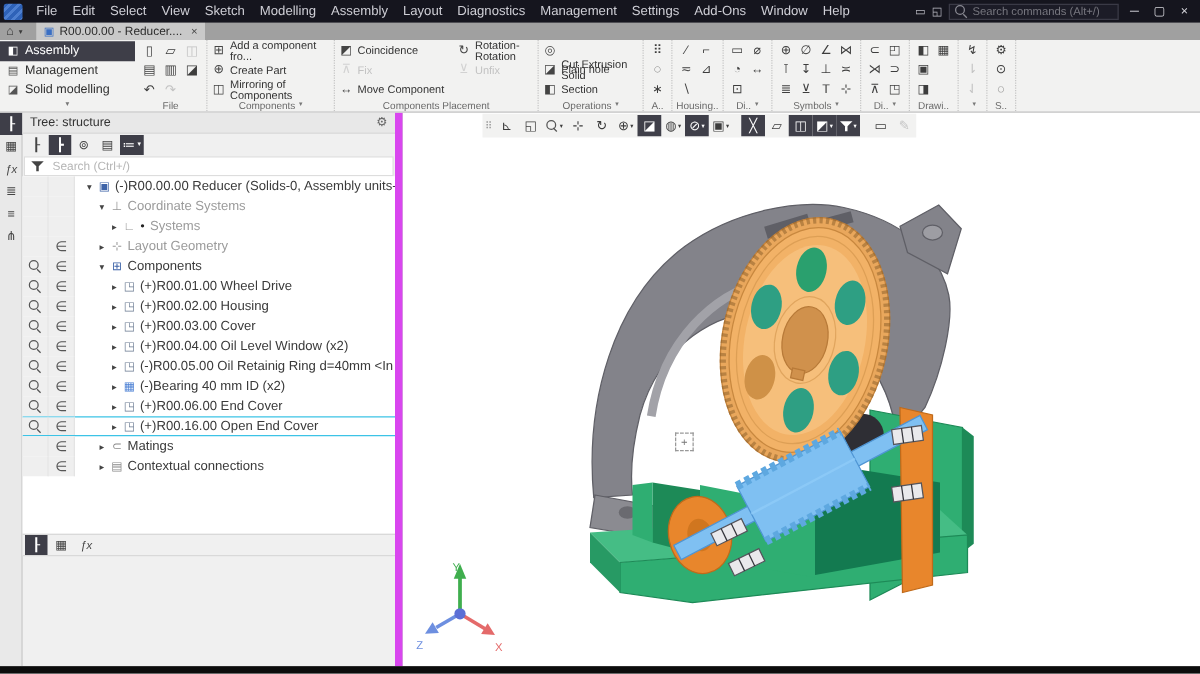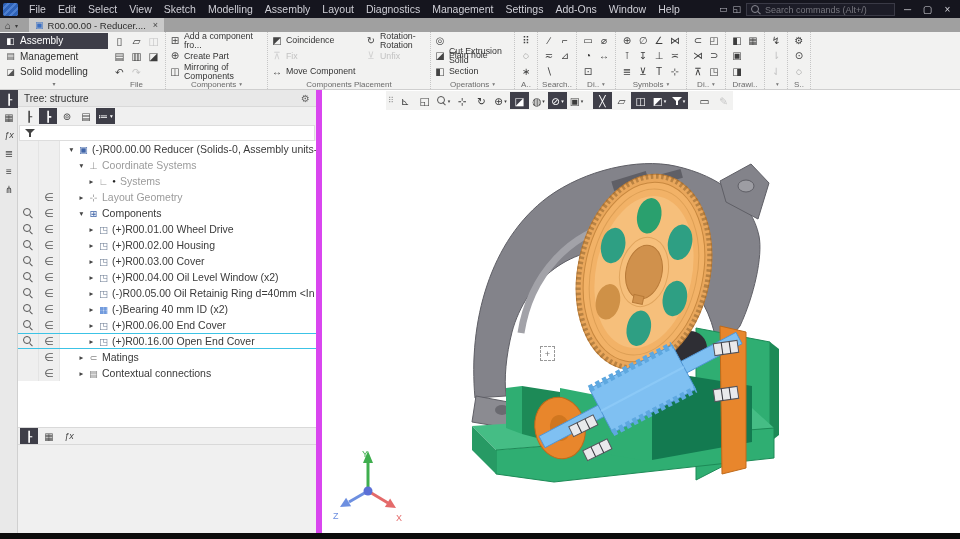--- a/index.html
+++ b/index.html
@@ -7,21 +7,21 @@
 body{font-family:"Liberation Sans","DejaVu Sans",sans-serif;background:#fff}
 .app{position:relative;width:960px;height:539px;background:#737373;overflow:hidden}
 
 
 .titlebar{position:absolute;left:0;top:0;width:960px;height:18px;background:#15151e;display:flex;align-items:center;color:#cfcfd6;z-index:20}
 .logo{width:15px;height:13px;margin:0 5px 0 3px;background:repeating-linear-gradient(135deg,#2e62b8 0 3px,#4d7fd0 3px 5px);border-radius:2px;flex:0 0 auto}
 .menubar{display:flex;height:100%;align-items:center}
 .menubar span{padding:0 6px;font-size:10.5px;line-height:18px;white-space:nowrap}
 .tb-right{margin-left:auto;display:flex;align-items:center;gap:5px;padding-right:5px}
 .tb-ico{font-size:9px;color:#b9b9c2}
-.cmdsearch{display:flex;align-items:flex-end;gap:4px;width:149px;height:13px;background:#1c1c27;border:1px solid #3a3a46;padding:0 4px}
+.cmdsearch{display:flex;align-items:center;gap:4px;width:136px;height:13px;background:#1c1c27;border:1px solid #3a3a46;padding:0 4px}
 .cmdsearch input{flex:1;min-width:0;background:transparent;border:none;outline:none;color:#9a9aa4;font-size:9px;font-family:inherit}
 .cmdsearch input::placeholder{color:#77777f}
 .winbtn{width:15px;text-align:center;font-size:10px;color:#d6d6dc}
 
 
 .tabbar{position:absolute;left:0;top:18px;width:960px;height:14px;background:#a0a0a0;display:flex;align-items:center;z-index:19}
 .home{display:flex;align-items:center;color:#2b2b2b;font-size:10px;padding:0 5px}
 .home .caret{font-size:6px;margin-left:4px;color:#3a3a3a}
 .doctab{display:flex;align-items:center;height:14px;background:#c9c9c9;margin-left:6px;padding:0 6px;gap:4px}
 .docico{color:#3a6fc4;font-size:9px}
@@ -280,21 +280,21 @@
           <div class="gcontent">
             <div class="ggrid">
               <span class="iconbtn">∕</span>
               <span class="iconbtn">≂</span>
               <span class="iconbtn">∖</span>
               <span class="iconbtn">⌐</span>
               <span class="iconbtn">⊿</span>
             </div>
           </div>
           <div class="glabel">
-            <span>Search..</span>
+            <span>Housing..</span>
           </div>
         </div>
         <div class="rgroup">
           <div class="gcontent">
             <div class="ggrid">
               <span class="iconbtn">▭</span>
               <span class="iconbtn">◔</span>
               <span class="iconbtn">⊡</span>
               <span class="iconbtn">⌀</span>
               <span class="iconbtn">↔</span>
@@ -423,20 +423,21 @@
         <div class="ttbtn">
           <span>▤</span>
         </div>
         <div class="ttbtn active">
           <span>≔</span>
           <span class="caret">▾</span>
         </div>
       </div>
     <div class="tp-search">
       <span class="funnel"></span>
+      <input placeholder="Search (Ctrl+/)" style="">
     </div>
     <div class="tp-rows" id="treerows">
         <div class="trow">
           <div class="gcell"></div>
           <div class="gcell"></div>
           <div style="width: 6px; flex: 0 0 auto;"></div>
           <span class="tarrow">▾</span>
           <span class="ticon ti-assembly">▣</span>
           <span class="tlabel">(-)R00.00.00 Reducer (Solids-0, Assembly units-3, Parts-9)</span>
         </div>

